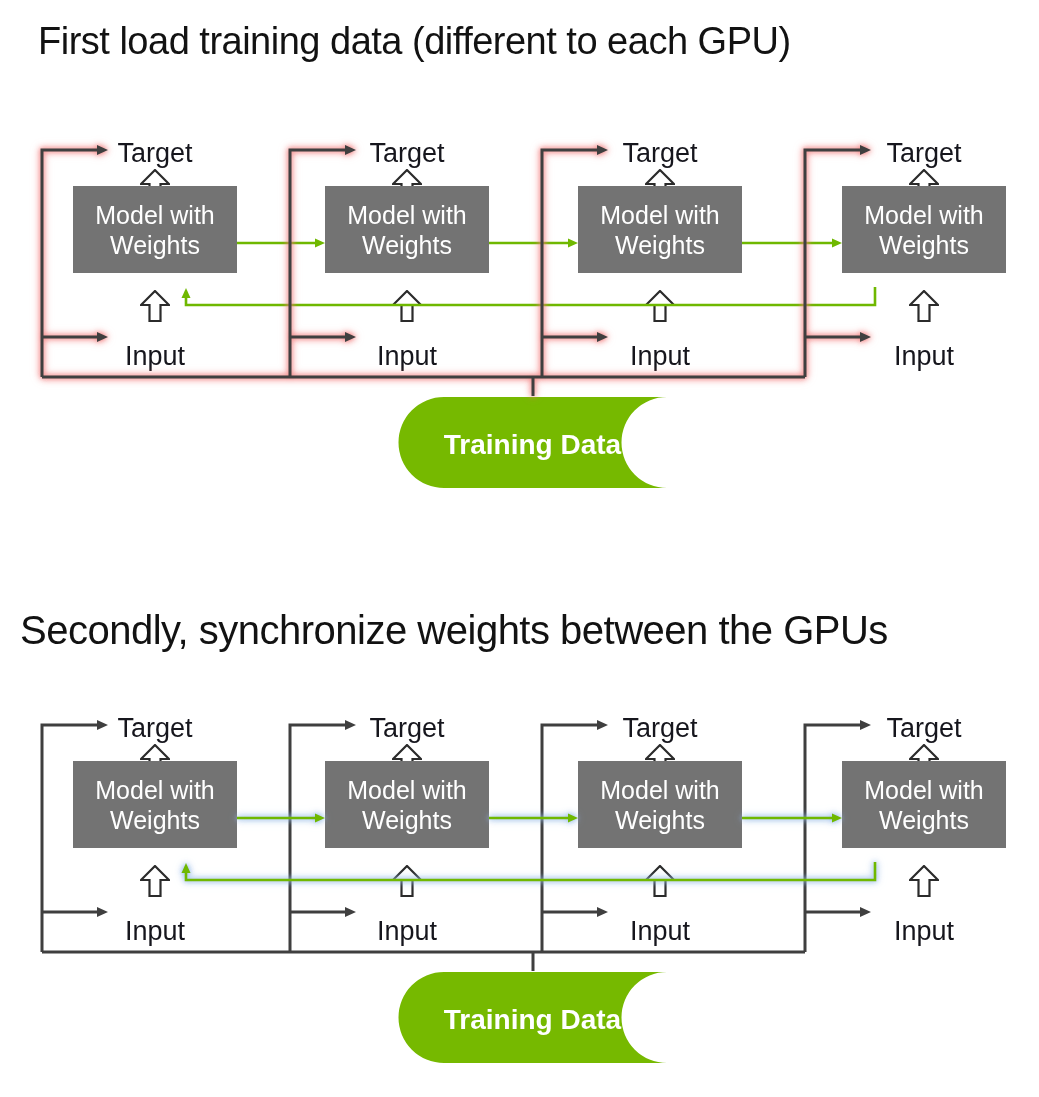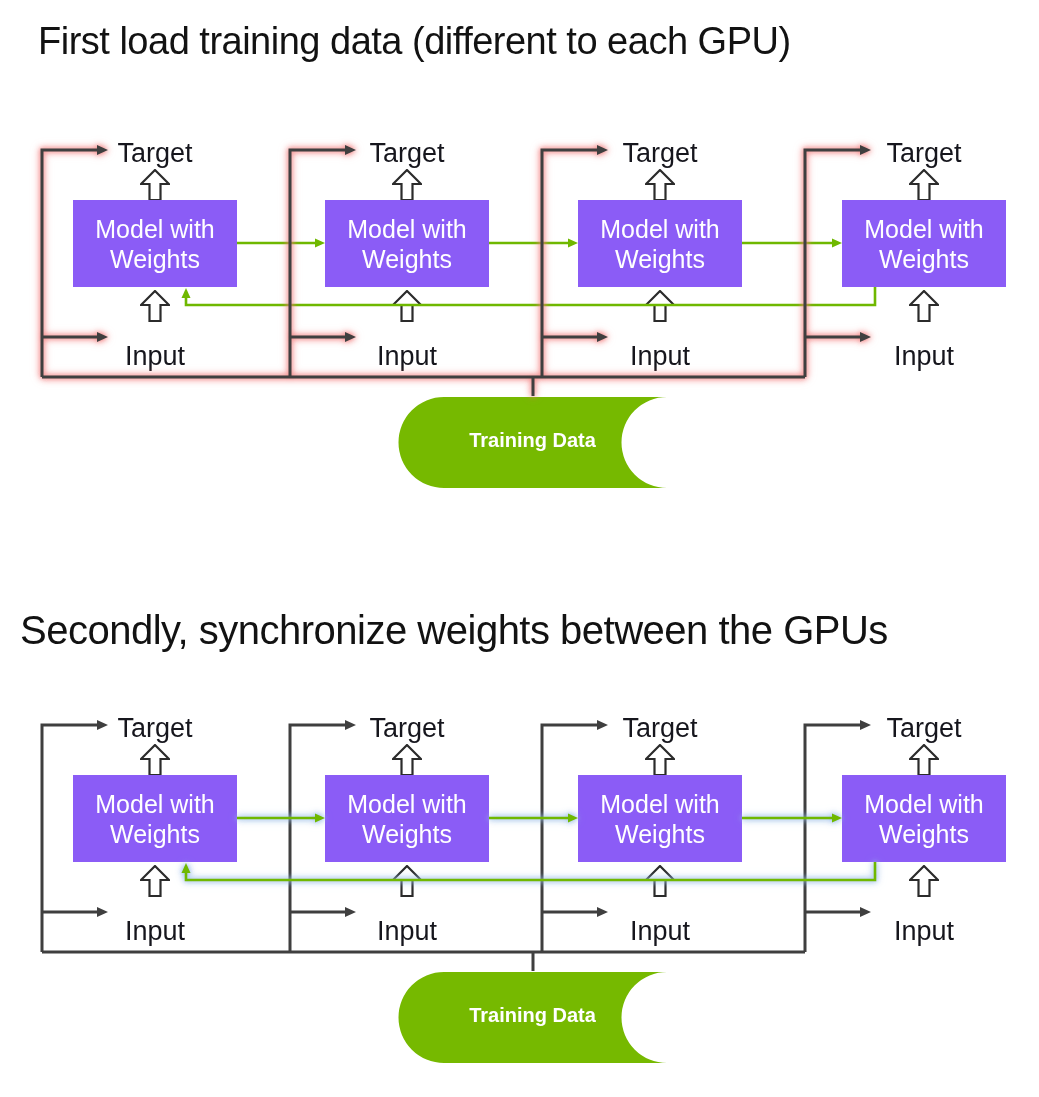--- a/index.html
+++ b/index.html
@@ -21,39 +21,39 @@
   .unit .lbl {
     position:absolute; left:0; width:164px; text-align:center;
     font-size:27px; color:#16161d; white-space:nowrap;
   }
   .lbl-target { top:0; }
   .lbl-input  { top:186px;margin-top:17px; }
   .up-arrow { position:absolute; left:67px; width:30px; height:32px; }
   .up-arrow.top    { top:31px; }
   .up-arrow.bottom { top:152px; }
   .model-box {
-    position:absolute; left:0; top:62px; width:164px; height:87px;
-    background:#8b5cf6; color:#ffffff;
+    position:absolute; left:0; top:48px; width:164px; height:87px;
+    background:#737373; color:#ffffff;
     display:flex; flex-direction:column; align-items:center; justify-content:center;
     font-size:25px; line-height:30px; text-align:center;
   }
 
   
   .u1 { left:73px; }  .u2 { left:325px; } .u3 { left:578px; } .u4 { left:842px; }
   .sec1 .unit { top:138px; }
   .sec2 .unit { top:713px; }
 
   
   .training { position:absolute; left:398px; width:270px; height:92px; }
   #training-1 { top:397px; }
   #training-2 { top:972px; }
   .training svg { position:absolute; left:0; top:0; }
   .training .tlabel {
     position:absolute; left:0; top:32px; width:269px; text-align:center;
-    color:#ffffff; font-size:20px; font-weight:bold; white-space:nowrap;
+    color:#ffffff; font-size:28px; font-weight:bold; white-space:nowrap;
   }
 
   
   #wires { position:absolute; left:0; top:0; z-index:5; pointer-events:none; }
   .dark-wire  { stroke:#3f3f3f; stroke-width:3;   fill:none; }
   .green-wire { stroke:#6fb800; stroke-width:2.6; fill:none; }
   .dark-head  { fill:#3f3f3f; stroke:none; }
   .green-head { fill:#6fb800; stroke:none; }
   .glow-red  { filter:drop-shadow(0 0 2.5px rgba(242,122,122,.95)) drop-shadow(0 0 3.5px rgba(242,122,122,.70)); }
   .glow-blue { filter:drop-shadow(0 0 2.5px rgba(150,186,232,.95)) drop-shadow(0 0 3.5px rgba(150,186,232,.70)); }

